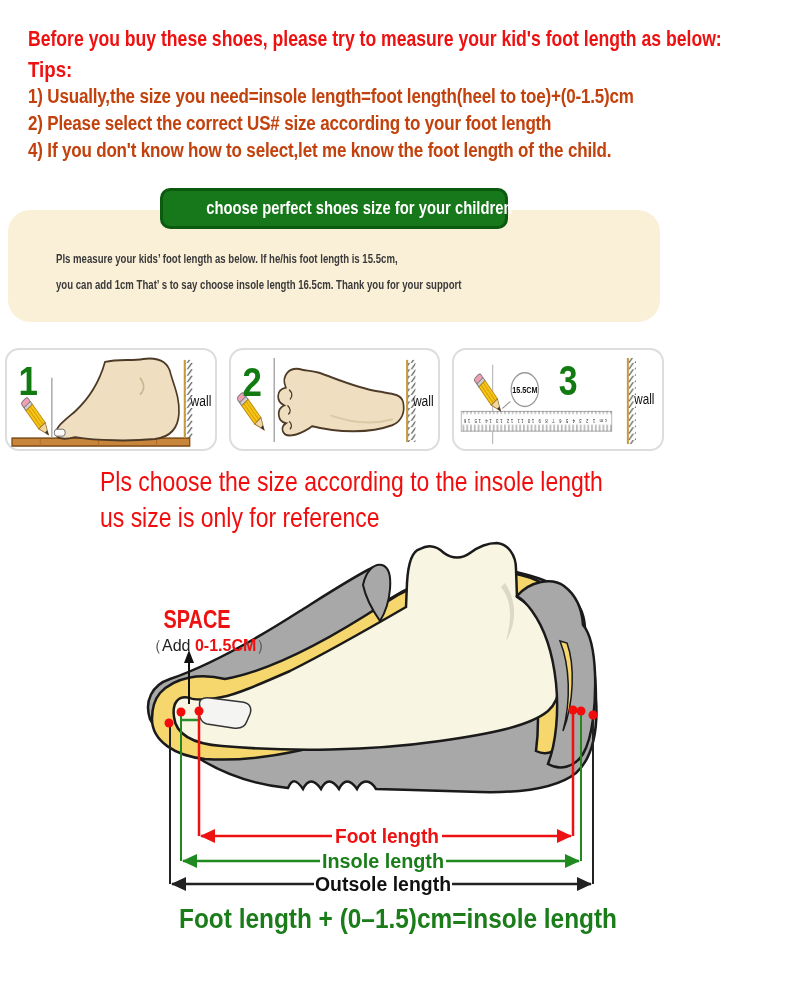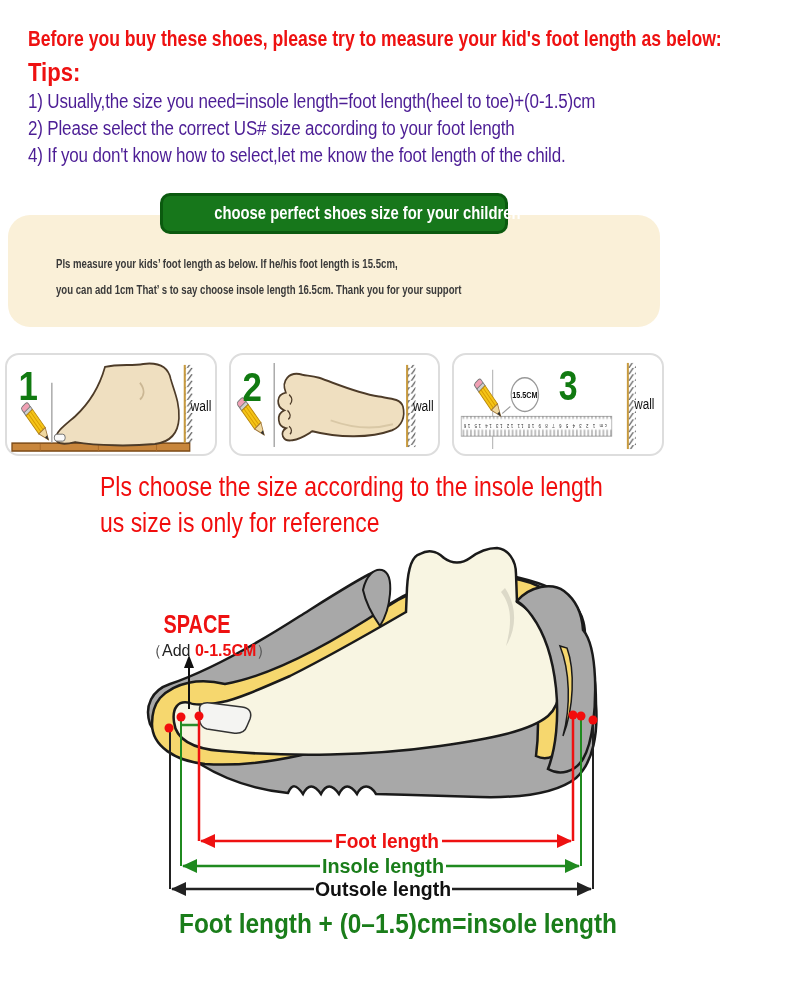--- a/index.html
+++ b/index.html
@@ -4,28 +4,28 @@
 <style>
   * { margin:0; padding:0; box-sizing:border-box; }
   body { width:790px; height:989px; background:#fff; overflow:hidden;
          font-family:"Liberation Sans", sans-serif; }
   .page { position:relative; width:668px; height:989px;border-radius:12px; }
   .cond { display:inline-block; transform-origin:left center; white-space:nowrap; }
 
   .intro { padding:26px 0 0 28px; }
   .title { font-size:22px; font-weight:bold; color:#ee1111; }
   .title .cond { transform:scaleX(.80); }
-  .tips-label { font-size:26px; font-weight:bold; color:#ee1111; margin-top:5px; }
+  .tips-label { font-size:22px; font-weight:bold; color:#ee1111; margin-top:5px; }
   .tips-label .cond { transform:scaleX(.85); }
-  .tip { font-size:20px; color:#4c1d95; line-height:27px; letter-spacing:-0.2px; }
+  .tip { font-size:20px; color:#c2410c; line-height:27px; letter-spacing:-0.2px;font-weight:bold; }
   .tip .cond { transform:scaleX(.85); }
   .tip.indent { padding-left:17px; }
 
   .banner { width:348px; margin:24px auto 0; background:#17771b; border:3px solid #0b5a0f;
-            border-radius:10px; text-align:center; padding:6px 8px 7px; position:relative; z-index:2; }
+            border-radius:10px; text-align:center; padding:6px 0 7px; position:relative; z-index:2; }
   .banner span { display:inline-block; transform:scaleX(.78); transform-origin:center;
                  white-space:nowrap; color:#fff; font-weight:bold; font-size:19px; }
 
   .note-box { margin:-19px 8px 0; background:#faf0d8; border-radius:22px;
               padding:36px 0 24px 48px; }
   .note-line { font-size:12px; font-weight:bold; color:#3a3a3a; line-height:26px; }
   .note-line .cond { transform:scaleX(.80); }
 
   .steps { display:flex; gap:12px; margin:26px 4px 0 5px; }
   .panel { flex:1; height:103px; border:2px solid #ddd; border-radius:14px; background:#fff; }

